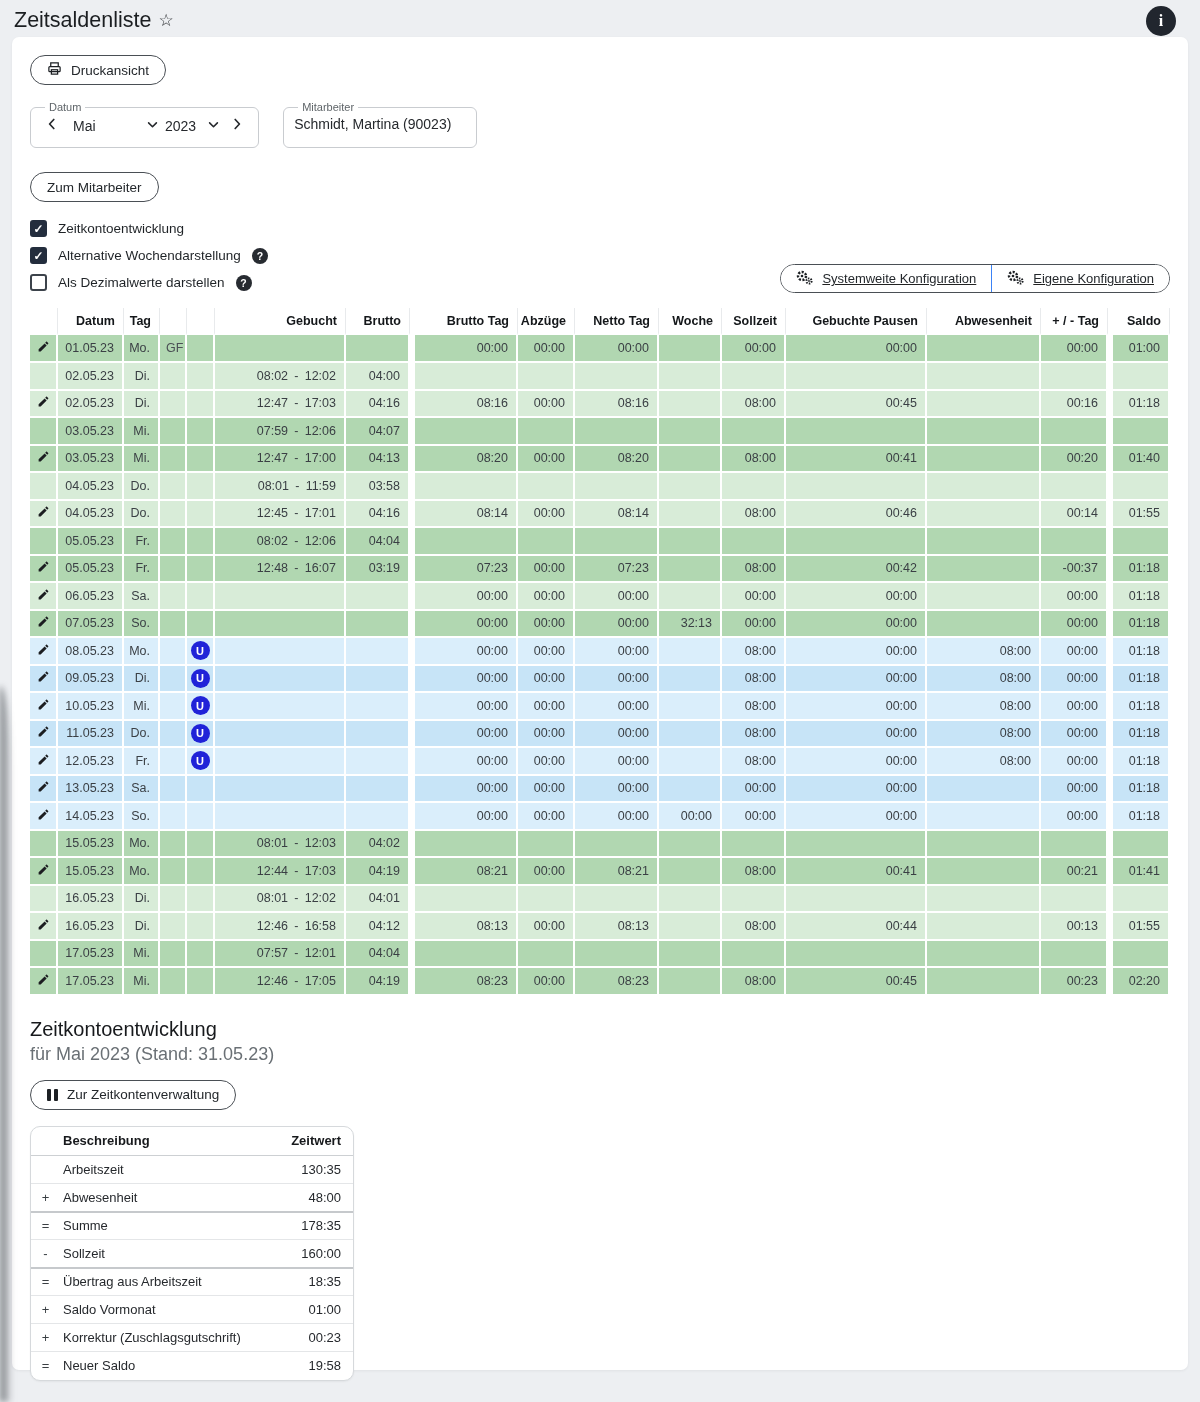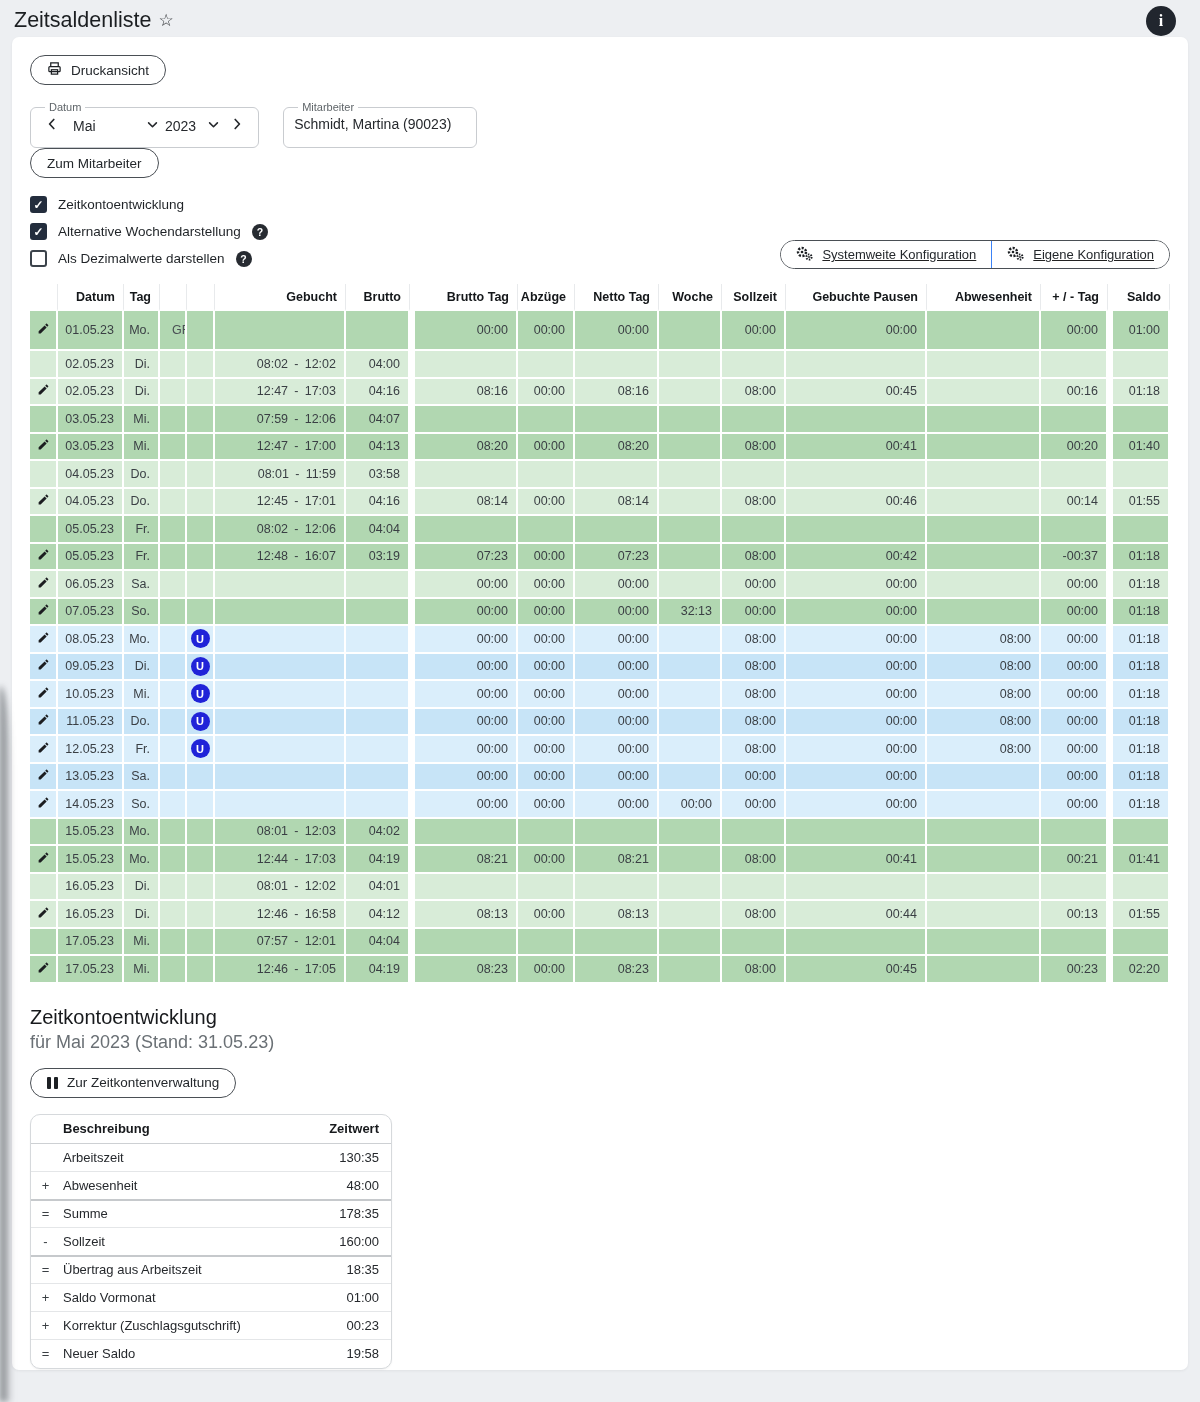--- a/index.html
+++ b/index.html
@@ -26,21 +26,21 @@
   fieldset { border:1px solid #c9ccd0; border-radius:6px; margin:0; padding:1px 10px 8px; }
   fieldset legend { font-size:11px; color:#5f6569; padding:0 4px; margin-left:4px; }
   .date-fs { width:214px; height:47px; }
   .date-controls { display:flex; align-items:center; padding-top:1px; }
   .chev-btn { background:none; border:none; padding:2px 4px; cursor:pointer; display:flex; align-items:center; }
   .sel { display:flex; align-items:center; font-size:14px; color:#26292d; cursor:pointer; }
   .month-sel { width:102px; justify-content:space-between; padding:0 6px 0 10px; }
   .year-sel { gap:11px; padding-right:6px; }
   .emp-fs { width:194px; height:47px; }
   .emp-val { font-size:14px; color:#26292d; padding-top:2px; cursor:pointer; white-space:nowrap; }
-  .btn-zum { }
+  .btn-zum { margin-top:24px; }
   
   .options { margin-top:18px; display:flex; flex-direction:column; gap:10px; width:340px; }
   .opt-row { display:flex; align-items:center; gap:11px; font-size:13.5px; color:#1f2327; cursor:pointer; }
   .cb { width:17px; height:17px; border:2px solid #3c434b; border-radius:3px; background:#fff;
     display:flex; align-items:center; justify-content:center; flex:0 0 auto; }
   .cb .ck { display:none; color:#fff; font-size:12px; font-weight:700; line-height:1; }
   .cb.on { background:#232d3d; border-color:#232d3d; }
   .cb.on .ck { display:block; }
   .help { width:16px; height:16px; border-radius:50%; background:#272b31; color:#fff; font-size:10.5px;
     font-weight:700; display:flex; align-items:center; justify-content:center; flex:0 0 auto; }
@@ -52,36 +52,36 @@
   .btn-group button + button { border-left:1px solid #3b82f6; }
   
   table.main { border-collapse:separate; border-spacing:0; table-layout:fixed; width:1140px;
     font-size:12.5px; color:#3a3f44; }
   .main th { font-weight:700; color:#14171a; text-align:right; padding:0 8px 0 0; height:27px;
     border-right:1px solid #e8eaec; border-bottom:2px solid #fff; background:#fff; }
   .main th.gap, .main td.gap { border:none; background:#fff; padding:0; }
   .main td { height:27.5px; border-right:2px solid #fff; border-bottom:2px solid #fff;
     padding:0 8px 0 0; white-space:nowrap; overflow:hidden; text-align:right; }
   .main td.c-edit { text-align:center; padding:0; }
-  .main td.c-marker { text-align:center; padding:12px; color:#4a4f54; }
+  .main td.c-marker { text-align:center; padding:6px; color:#4a4f54; }
   .main td.c-badge { text-align:center; padding:0; }
   .t-g1 { background:#d8ecd8; } .t-g2 { background:#b1d7b1; }
   .t-b1 { background:#daeefb; } .t-b2 { background:#c7e4f7; }
   .merge-down { border-bottom-color:transparent; }
   .pencil { display:inline-flex; cursor:pointer; }
   .pencil svg { display:block; }
   .ubadge { display:inline-flex; width:19px; height:19px; border-radius:50%; background:#2023d8;
     color:#fff; font-size:11px; font-weight:700; align-items:center; justify-content:center; }
   
   .dev-heading { font-size:20px; font-weight:500; color:#17191c; margin:22px 0 3px; }
   .dev-sub { font-size:18px; color:#6a7075; }
   .dev-btn { margin-top:15px; }
   .bars { display:inline-flex; gap:3px; }
   .bars i { display:inline-block; width:4px; height:12px; background:#1d2024; border-radius:1px; }
-  .summary-card { width:362px; border:1px solid #d6d9dc; border-radius:10px; margin-top:16px;
+  .summary-card { width:324px; border:1px solid #d6d9dc; border-radius:10px; margin-top:16px;
     background:#fff; box-shadow:0 1px 2px rgba(0,0,0,.05); overflow:hidden; }
   table.summary { width:100%; border-collapse:collapse; font-size:13px; color:#26292d; }
   .summary th { text-align:left; font-weight:700; height:29px; border-bottom:1px solid #cdd0d3; color:#17191c; }
   .summary td { height:28px; border-bottom:1px solid #e4e6e8; }
   .summary tr:last-child td { border-bottom:none; }
   .summary tr.strong td { border-top:2px solid #c6c9cc; }
   .summary .op { width:24px; text-align:center; color:#3a3f44; padding-left:6px; }
   .summary .lbl { padding-left:8px; }
   .summary .val { text-align:right; padding-right:12px; }
   

